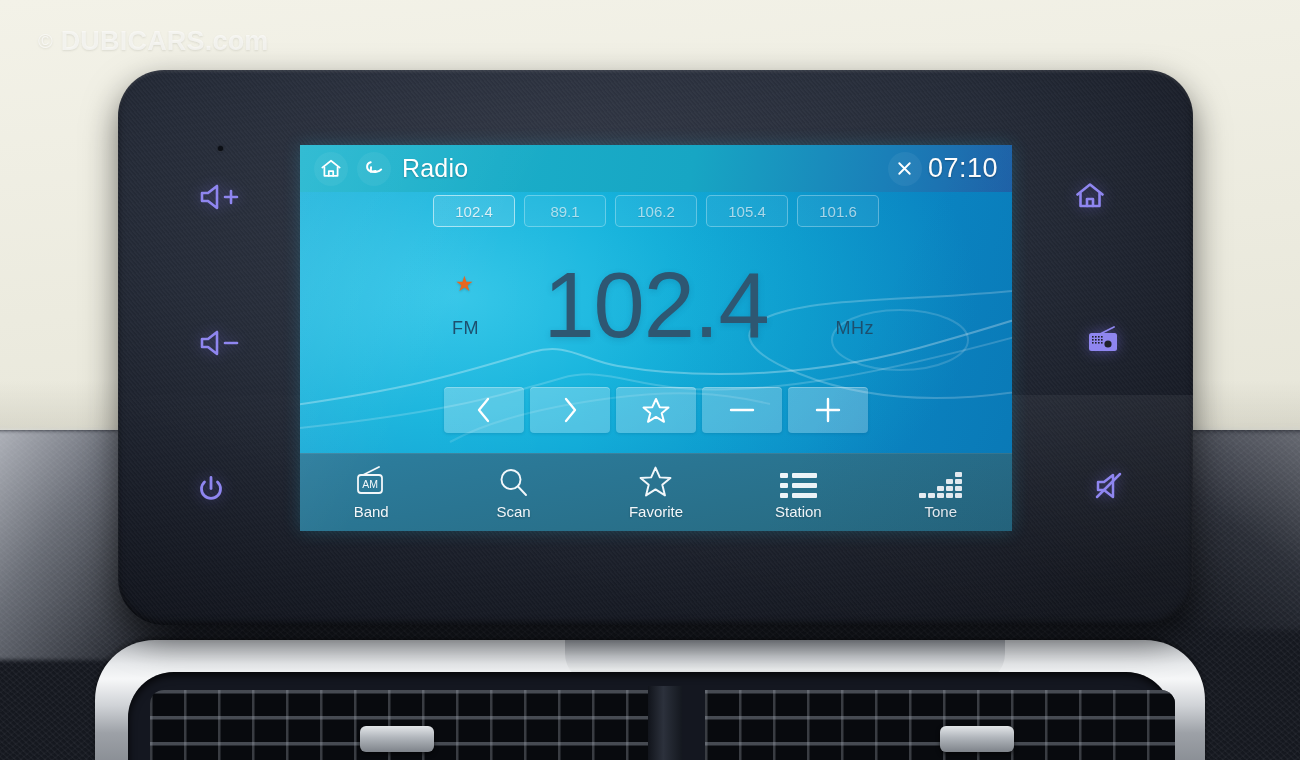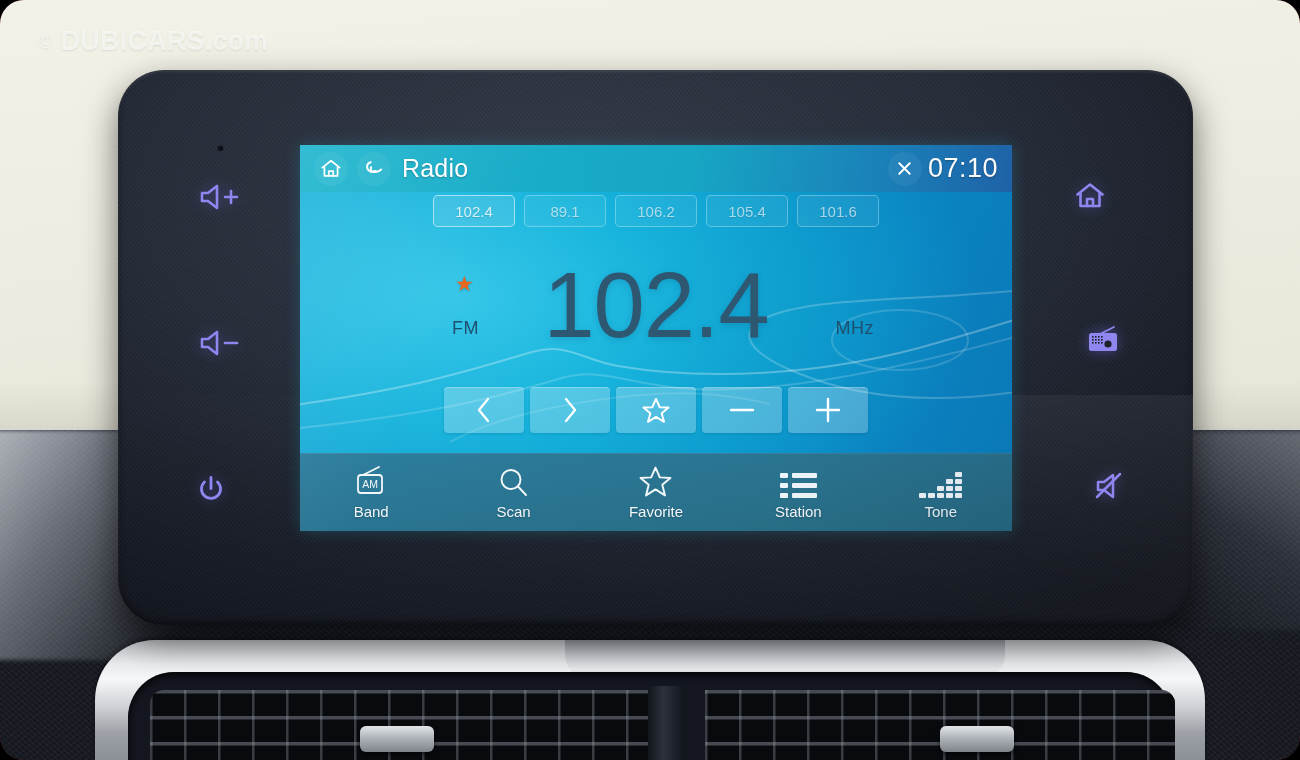--- a/index.html
+++ b/index.html
@@ -13,21 +13,20 @@
     font-family: "Liberation Sans", sans-serif;
     position: relative;
   }
 
   
   #scene {
     position: absolute; inset: 0;
     width: 1300px; height: 760px;
     overflow: hidden;
     background: #7f1d1d;
-    border-radius: 24px;
   }
 
   
   .wall {
     position: absolute; left: 0; top: 0; width: 1300px; height: 470px;
     background: linear-gradient(175deg, #f3f2e8 0%, #ecebdf 55%, #e6e5d8 100%);
   }
   .wall-shadow {
     position: absolute; left: 0; top: 380px; width: 1300px; height: 120px;
     background: linear-gradient(180deg, rgba(190,188,172,0) 0%, rgba(150,148,134,0.35) 70%, rgba(110,108,98,0.5) 100%);

